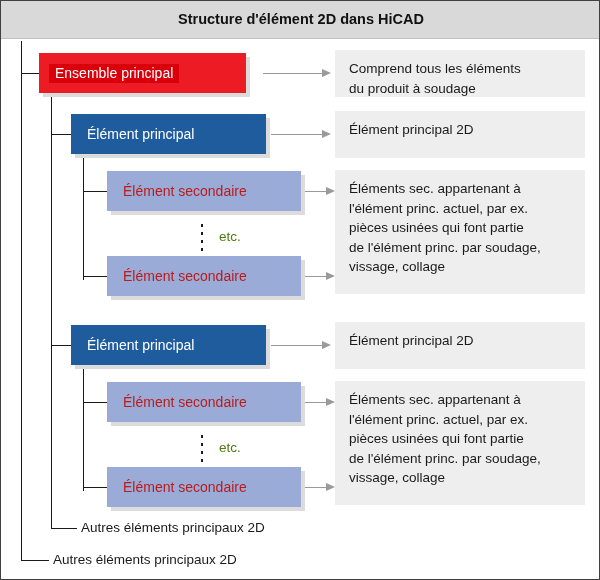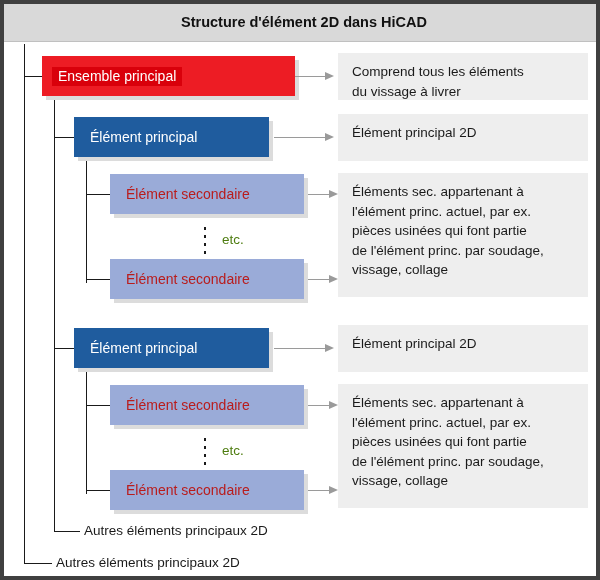--- a/index.html
+++ b/index.html
@@ -8,21 +8,21 @@
     background: #ffffff;
   }
   #root {
     position: relative;
     width: 600px;
     height: 580px;
     background: #ffffff;
     font-family: "Liberation Sans", sans-serif;
     overflow: hidden;
     box-sizing: border-box;
-    border: 4px solid #404040;
+    border: 1px solid #404040;
   }
   
   .header {
     position: absolute;
     left: 0; top: 0;
     width: 600px; height: 38px;
     background: #d9d9d9;
     border-bottom: 1px solid #c0c0c0;
     box-sizing: border-box;
   }
@@ -174,32 +174,32 @@
     <div class="hline" style="left:82px; top:152px; width:24px;"></div>
     <div class="hline" style="left:82px; top:237px; width:24px;"></div>
 
     <div class="vline" style="left:82px; top:326px; height:126px;"></div>
     <div class="hline" style="left:82px; top:363px; width:24px;"></div>
     <div class="hline" style="left:82px; top:448px; width:24px;"></div>
 
     <div class="hline" style="left:50px; top:489px; width:26px;"></div>
     <div class="hline" style="left:20px; top:521px; width:28px;"></div>
 
-    <div class="node node-root" style="left:38px; top:14px; width:253px; height:40px;">
+    <div class="node node-root" style="left:38px; top:14px; width:207px; height:40px;">
       <div class="shadow"></div>
       <div class="face"></div>
       <div class="label">Ensemble principal</div>
     </div>
     <div class="arrow" style="left:262px; top:30px; width:68px;">
       <div class="shaft" style="width:59px;"></div>
       <div class="head" style="left:59px;"></div>
     </div>
     <div class="desc" style="left:334px; top:11px; width:250px; height:47px;">
       <div class="desc-line">Comprend tous les éléments</div>
-      <div class="desc-line">du vissage à livrer</div>
+      <div class="desc-line">du produit à soudage</div>
     </div>
 
     <div class="node node-main" style="left:70px; top:75px; width:195px; height:40px;">
       <div class="shadow"></div>
       <div class="face"></div>
       <div class="label">Élément principal</div>
     </div>
     <div class="arrow" style="left:270px; top:91px; width:60px;">
       <div class="shaft" style="width:51px;"></div>
       <div class="head" style="left:51px;"></div>

